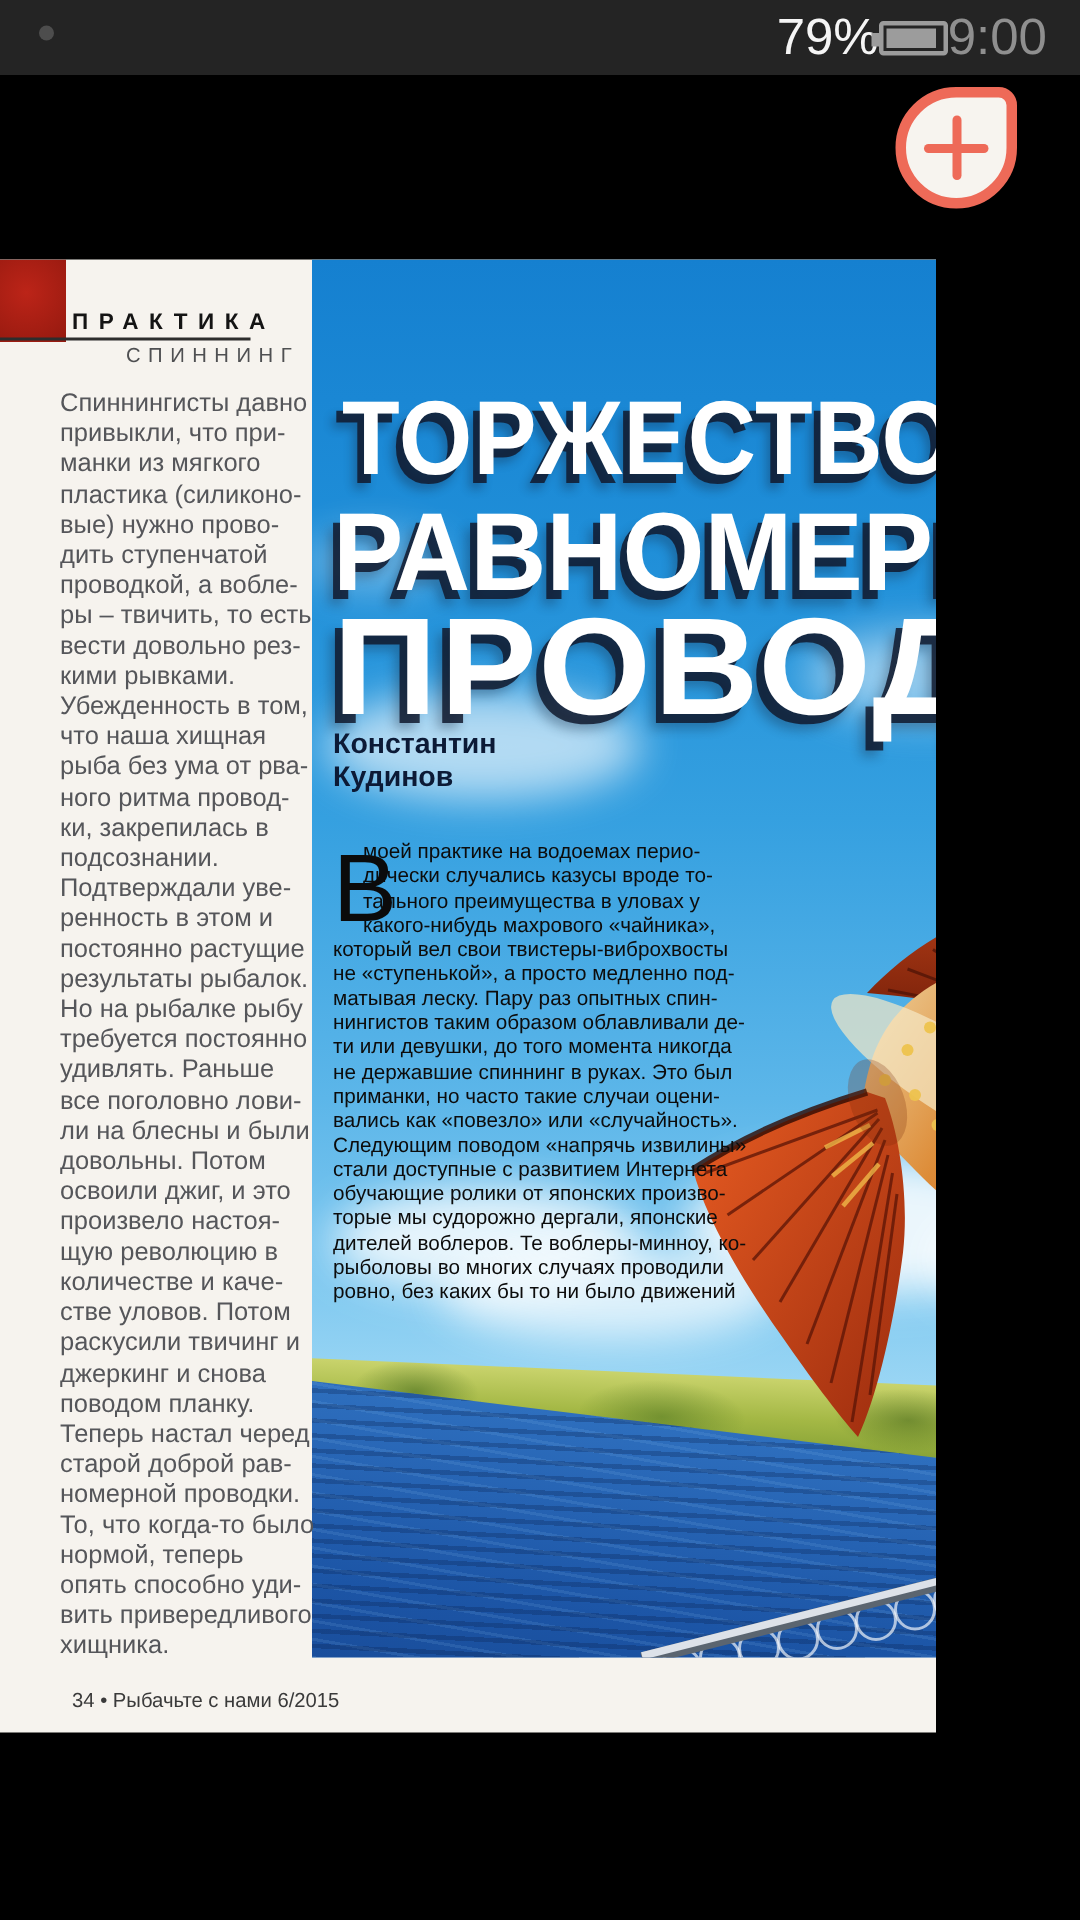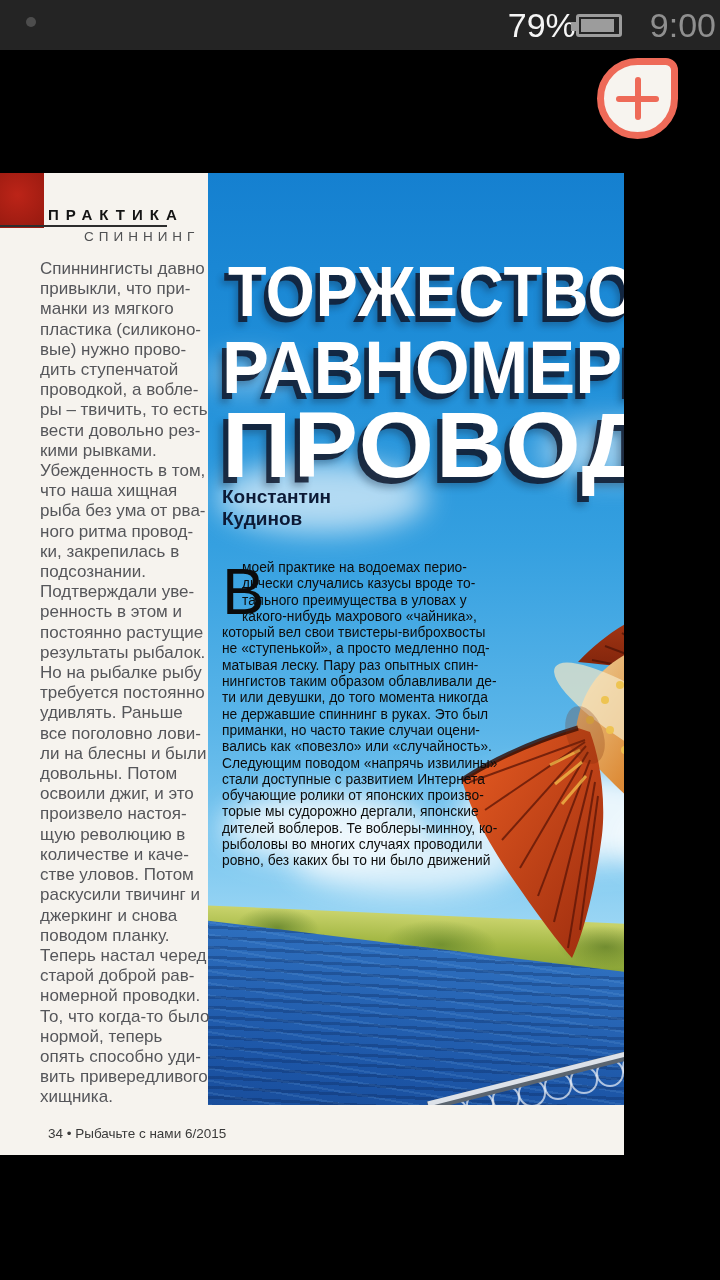--- a/index.html
+++ b/index.html
@@ -2,26 +2,26 @@
 <html><head>
 <meta charset="utf-8">
 <style>
   html,body{margin:0;padding:0;background:#000;}
   .screen{position:relative;width:720px;height:1280px;background:#000;overflow:hidden;
           font-family:"Liberation Sans",sans-serif;}
 
   
   .statusbar{position:absolute;left:0;top:0;width:720px;height:50px;background:#242424;}
   .notif-dot{position:absolute;left:26px;top:17px;width:10px;height:10px;border-radius:50%;background:#4d4d4d;}
-  .sb-right{position:absolute;right:4px;top:0;height:50px;display:flex;align-items:center;gap:0;}
+  .sb-right{position:absolute;right:22px;top:0;height:50px;display:flex;align-items:center;gap:0;}
   .battery-pct{color:#f5f5f5;font-size:34px;line-height:50px;}
   .battery-icon{position:relative;width:46px;height:23px;border:3px solid #9c9c9c;border-radius:3px;box-sizing:border-box;}
   .battery-nub{position:absolute;left:-8px;top:5px;width:5px;height:9px;background:#9c9c9c;}
   .battery-fill{position:absolute;left:2px;top:2px;bottom:2px;background:#9c9c9c;}
-  .sb-time{color:#8f8f8f;font-size:34px;line-height:50px;margin-left:28px;}
+  .sb-time{color:#8f8f8f;font-size:34px;line-height:50px;}
 
   
   .fab{position:absolute;left:597px;top:58px;width:81px;height:81px;background:#f7f4ef;
        border:7px solid #ee6a58;border-radius:50% 15% 50% 50%;box-sizing:border-box;cursor:pointer;}
   .fab-bar{position:absolute;background:#ee6a58;border-radius:3px;}
   .fab-h{left:12px;top:31px;width:43px;height:6px;}
   .fab-v{left:31px;top:12px;width:6px;height:43px;}
 
   
   .page{position:absolute;left:0;top:173px;width:624px;height:982px;background:#f6f3ee;overflow:hidden;}

